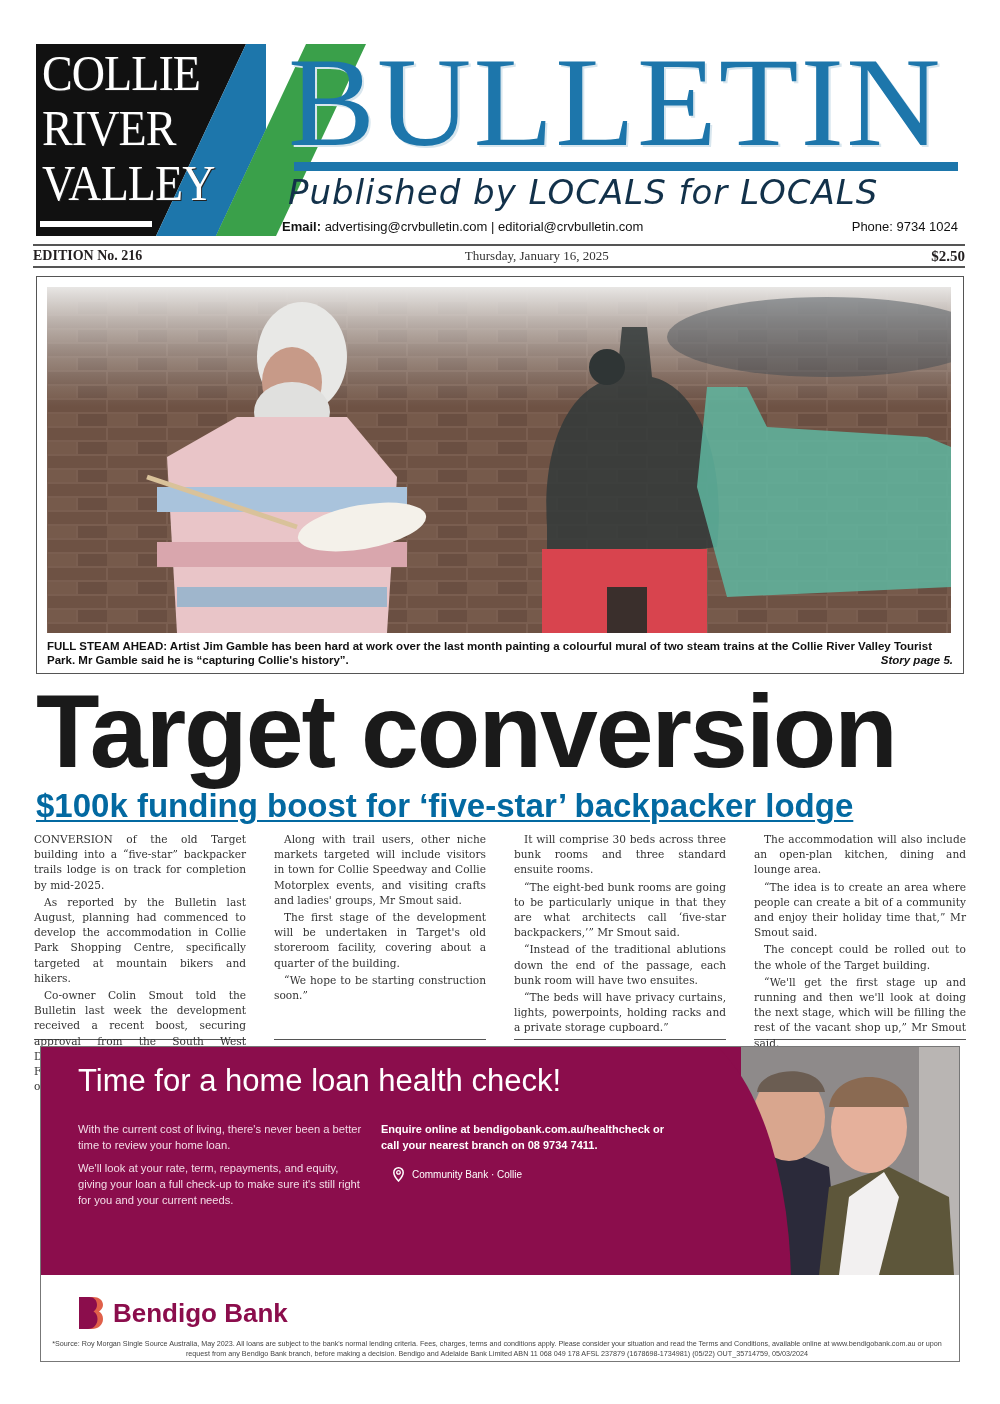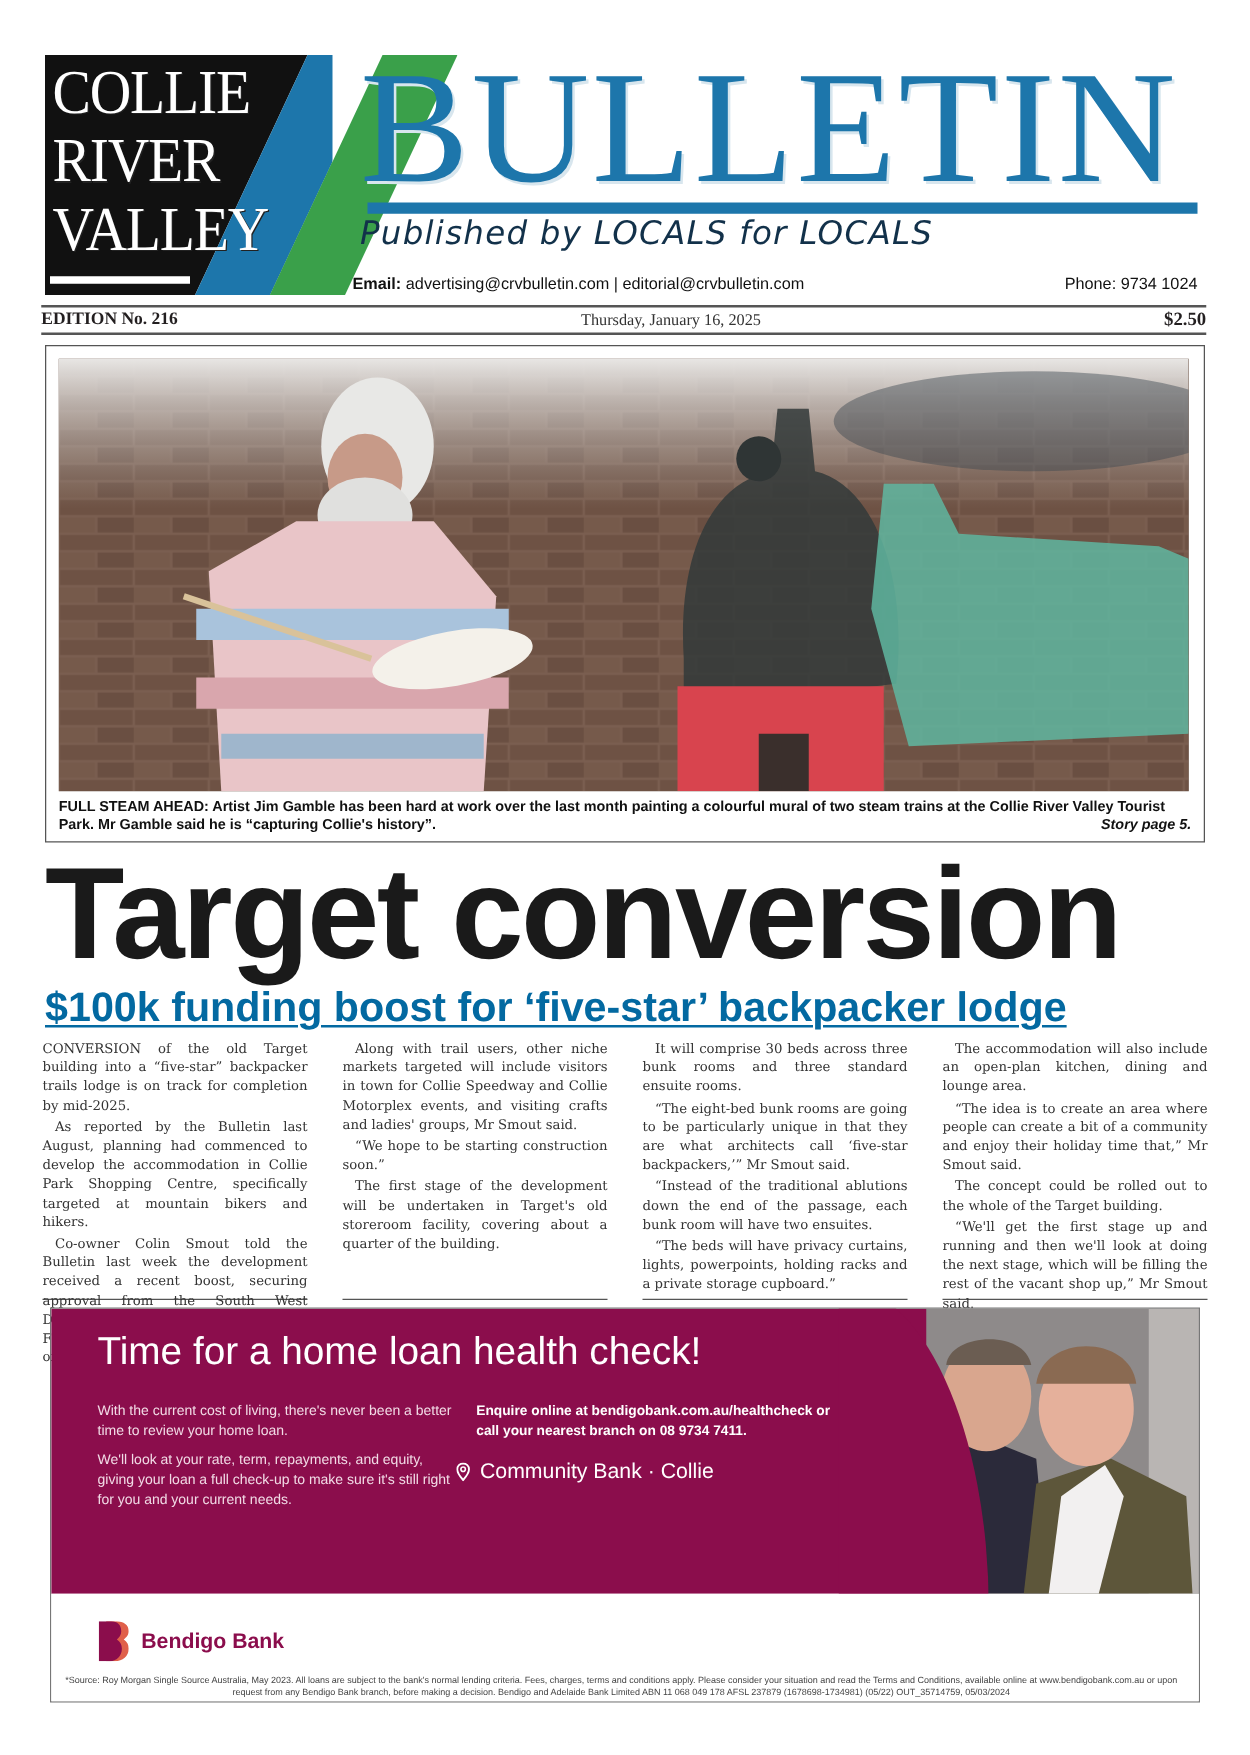--- a/index.html
+++ b/index.html
@@ -6,21 +6,21 @@
   body { width: 1000px; height: 1404px; background: #fff; position: relative; overflow: hidden; font-family: "Liberation Serif", serif; color: #231f20; }
 
   
   .masthead { position: absolute; left: 36px; top: 44px; width: 922px; height: 192px; }
   .logo-block { position: absolute; left: 0; top: 0; width: 330px; height: 192px; overflow: hidden; }
   .logo-bg { position: absolute; inset: 0; }
   .logo-text { position: absolute; left: 6px; top: 2px; color: #fff; font-family: "Liberation Serif", serif; font-size: 50px; line-height: 55px; letter-spacing: -1px; transform: scaleX(0.92); transform-origin: left top; text-shadow: 1px 1px 0 #222; }
   .logo-underbar { position: absolute; left: 4px; top: 177px; width: 112px; height: 6px; background: #fff; }
   .title-bulletin { position: absolute; left: 252px; top: -12px; width: 670px; font-family: "Liberation Serif", serif; font-size: 128px; line-height: 140px; color: #1d76ab; letter-spacing: 2px; white-space: nowrap; transform: scaleX(1.02); transform-origin: left top; text-shadow: 2px 2px 0 #d8e6ee; }
   .title-bar { position: absolute; left: 258px; top: 118px; width: 664px; height: 9px; background: #1d76ab; }
-  .tagline { position: absolute; left: 252px; top: 128px; width: 670px; font-family: "DejaVu Sans", sans-serif; font-style: italic; font-size: 26px; color: #12314a; letter-spacing: 1px; white-space: nowrap; }
+  .tagline { position: absolute; left: 252px; top: 128px; width: 670px; font-family: "DejaVu Sans", sans-serif; font-style: italic; font-size: 34px; color: #12314a; letter-spacing: 1px; white-space: nowrap; }
   .contact-row { position: absolute; left: 246px; top: 175px; width: 676px; font-family: "Liberation Sans", sans-serif; font-size: 13px; color: #111; display: flex; justify-content: space-between; }
   .contact-row b { font-weight: bold; }
 
   .edition-bar { position: absolute; left: 33px; top: 244px; width: 932px; height: 24px; border-top: 2px solid #555; border-bottom: 2px solid #555; display: flex; justify-content: space-between; align-items: center; font-size: 13px; }
   .edition-bar .ed { font-weight: bold; font-size: 14px; }
   .edition-bar .date { font-size: 13px; color: #333; }
   .edition-bar .price { font-weight: bold; font-size: 15px; }
 
   
   .photo-frame { position: absolute; left: 36px; top: 276px; width: 928px; height: 398px; border: 1px solid #555; }
@@ -41,23 +41,23 @@
   
   .ad { position: absolute; left: 40px; top: 1046px; width: 920px; height: 316px; border: 1px solid #777; overflow: hidden; }
   .ad-maroon { position: absolute; left: 0; top: 0; width: 700px; height: 228px; background: #8b0d4c; }
   .ad-photo { position: absolute; left: 678px; top: 0; width: 242px; height: 228px; background: linear-gradient(180deg,#8a8789 0%,#9d9a9b 40%,#6e6a6a 100%); }
   .ad-curve { position: absolute; left: 630px; top: -20px; width: 120px; height: 260px; background: #8b0d4c; border-radius: 0 100% 0 0 / 0 100% 0 0; }
   .ad-white { position: absolute; left: 0; top: 228px; width: 920px; height: 88px; background: #fff; }
   .ad-title { position: absolute; left: 37px; top: 16px; font-family: "Liberation Sans", sans-serif; font-size: 31px; color: #fff; white-space: nowrap; }
   .ad-body { position: absolute; left: 37px; top: 74px; width: 290px; font-family: "Liberation Sans", sans-serif; font-size: 11.2px; line-height: 16px; color: #f2dbe6; }
   .ad-body p { margin-bottom: 7px; }
   .ad-enquire { position: absolute; left: 340px; top: 74px; width: 300px; font-family: "Liberation Sans", sans-serif; font-size: 11px; line-height: 16px; color: #fff; font-weight: bold; }
-  .ad-branch { position: absolute; left: 324px; top: 120px; font-family: "Liberation Sans", sans-serif; font-size: 17px; color: #fff; display: flex; align-items: center; gap: 8px; }
+  .ad-branch { position: absolute; left: 352px; top: 120px; font-family: "Liberation Sans", sans-serif; font-size: 10px; color: #fff; display: flex; align-items: center; gap: 8px; }
   .ad-logo { position: absolute; left: 38px; top: 250px; display: flex; align-items: center; gap: 10px; }
-  .ad-logo-text { font-family: "Liberation Sans", sans-serif; font-weight: bold; font-size: 17px; color: #8b0d4c; }
+  .ad-logo-text { font-family: "Liberation Sans", sans-serif; font-weight: bold; font-size: 26px; color: #8b0d4c; }
   .ad-fine { position: absolute; left: 6px; top: 292px; width: 900px; font-family: "Liberation Sans", sans-serif; font-size: 7.2px; line-height: 10px; color: #444; text-align: center; }
 </style>
 </head>
 <body>
 
 <header class="masthead">
   <div class="logo-block">
     <svg class="logo-bg" width="330" height="192" viewBox="0 0 330 192">
       <polygon points="0,0 210,0 120,192 0,192" fill="#111"></polygon>
       <polygon points="210,0 270,0 180,192 120,192" fill="#1d76ab"></polygon>
@@ -134,22 +134,22 @@
 <h2 class="subhead">$100k funding boost for ‘five-star’ backpacker lodge</h2>
 
 <section class="columns">
   <div class="col">
     <p class="first">CONVERSION of the old Target building into a “five-star” backpacker trails lodge is on track for completion by mid-2025.</p>
     <p>As reported by the Bulletin last August, planning had commenced to develop the accommodation in Collie Park Shopping Centre, specifically targeted at mountain bikers and hikers.</p>
     <p>Co-owner Colin Smout told the Bulletin last week the development received a recent boost, securing approval from the South West Development Commission for Collie Futures Small Grants Program funding of $100,000.</p>
   </div>
   <div class="col">
     <p>Along with trail users, other niche markets targeted will include visitors in town for Collie Speedway and Collie Motorplex events, and visiting crafts and ladies' groups, Mr Smout said.</p>
+    <p>The first stage of the development will be undertaken in Target's old storeroom facility, covering about a quarter of the building.</p>
     <p>“We hope to be starting construction soon.”</p>
-    <p>The first stage of the development will be undertaken in Target's old storeroom facility, covering about a quarter of the building.</p>
   </div>
   <div class="col">
     <p>It will comprise 30 beds across three bunk rooms and three standard ensuite rooms.</p>
     <p>“The eight-bed bunk rooms are going to be particularly unique in that they are what architects call ‘five-star backpackers,’” Mr Smout said.</p>
     <p>“Instead of the traditional ablutions down the end of the passage, each bunk room will have two ensuites.</p>
     <p>“The beds will have privacy curtains, lights, powerpoints, holding racks and a private storage cupboard.”</p>
   </div>
   <div class="col">
     <p>The accommodation will also include an open-plan kitchen, dining and lounge area.</p>
     <p>“The idea is to create an area where people can create a bit of a community and enjoy their holiday time that,” Mr Smout said.</p>

